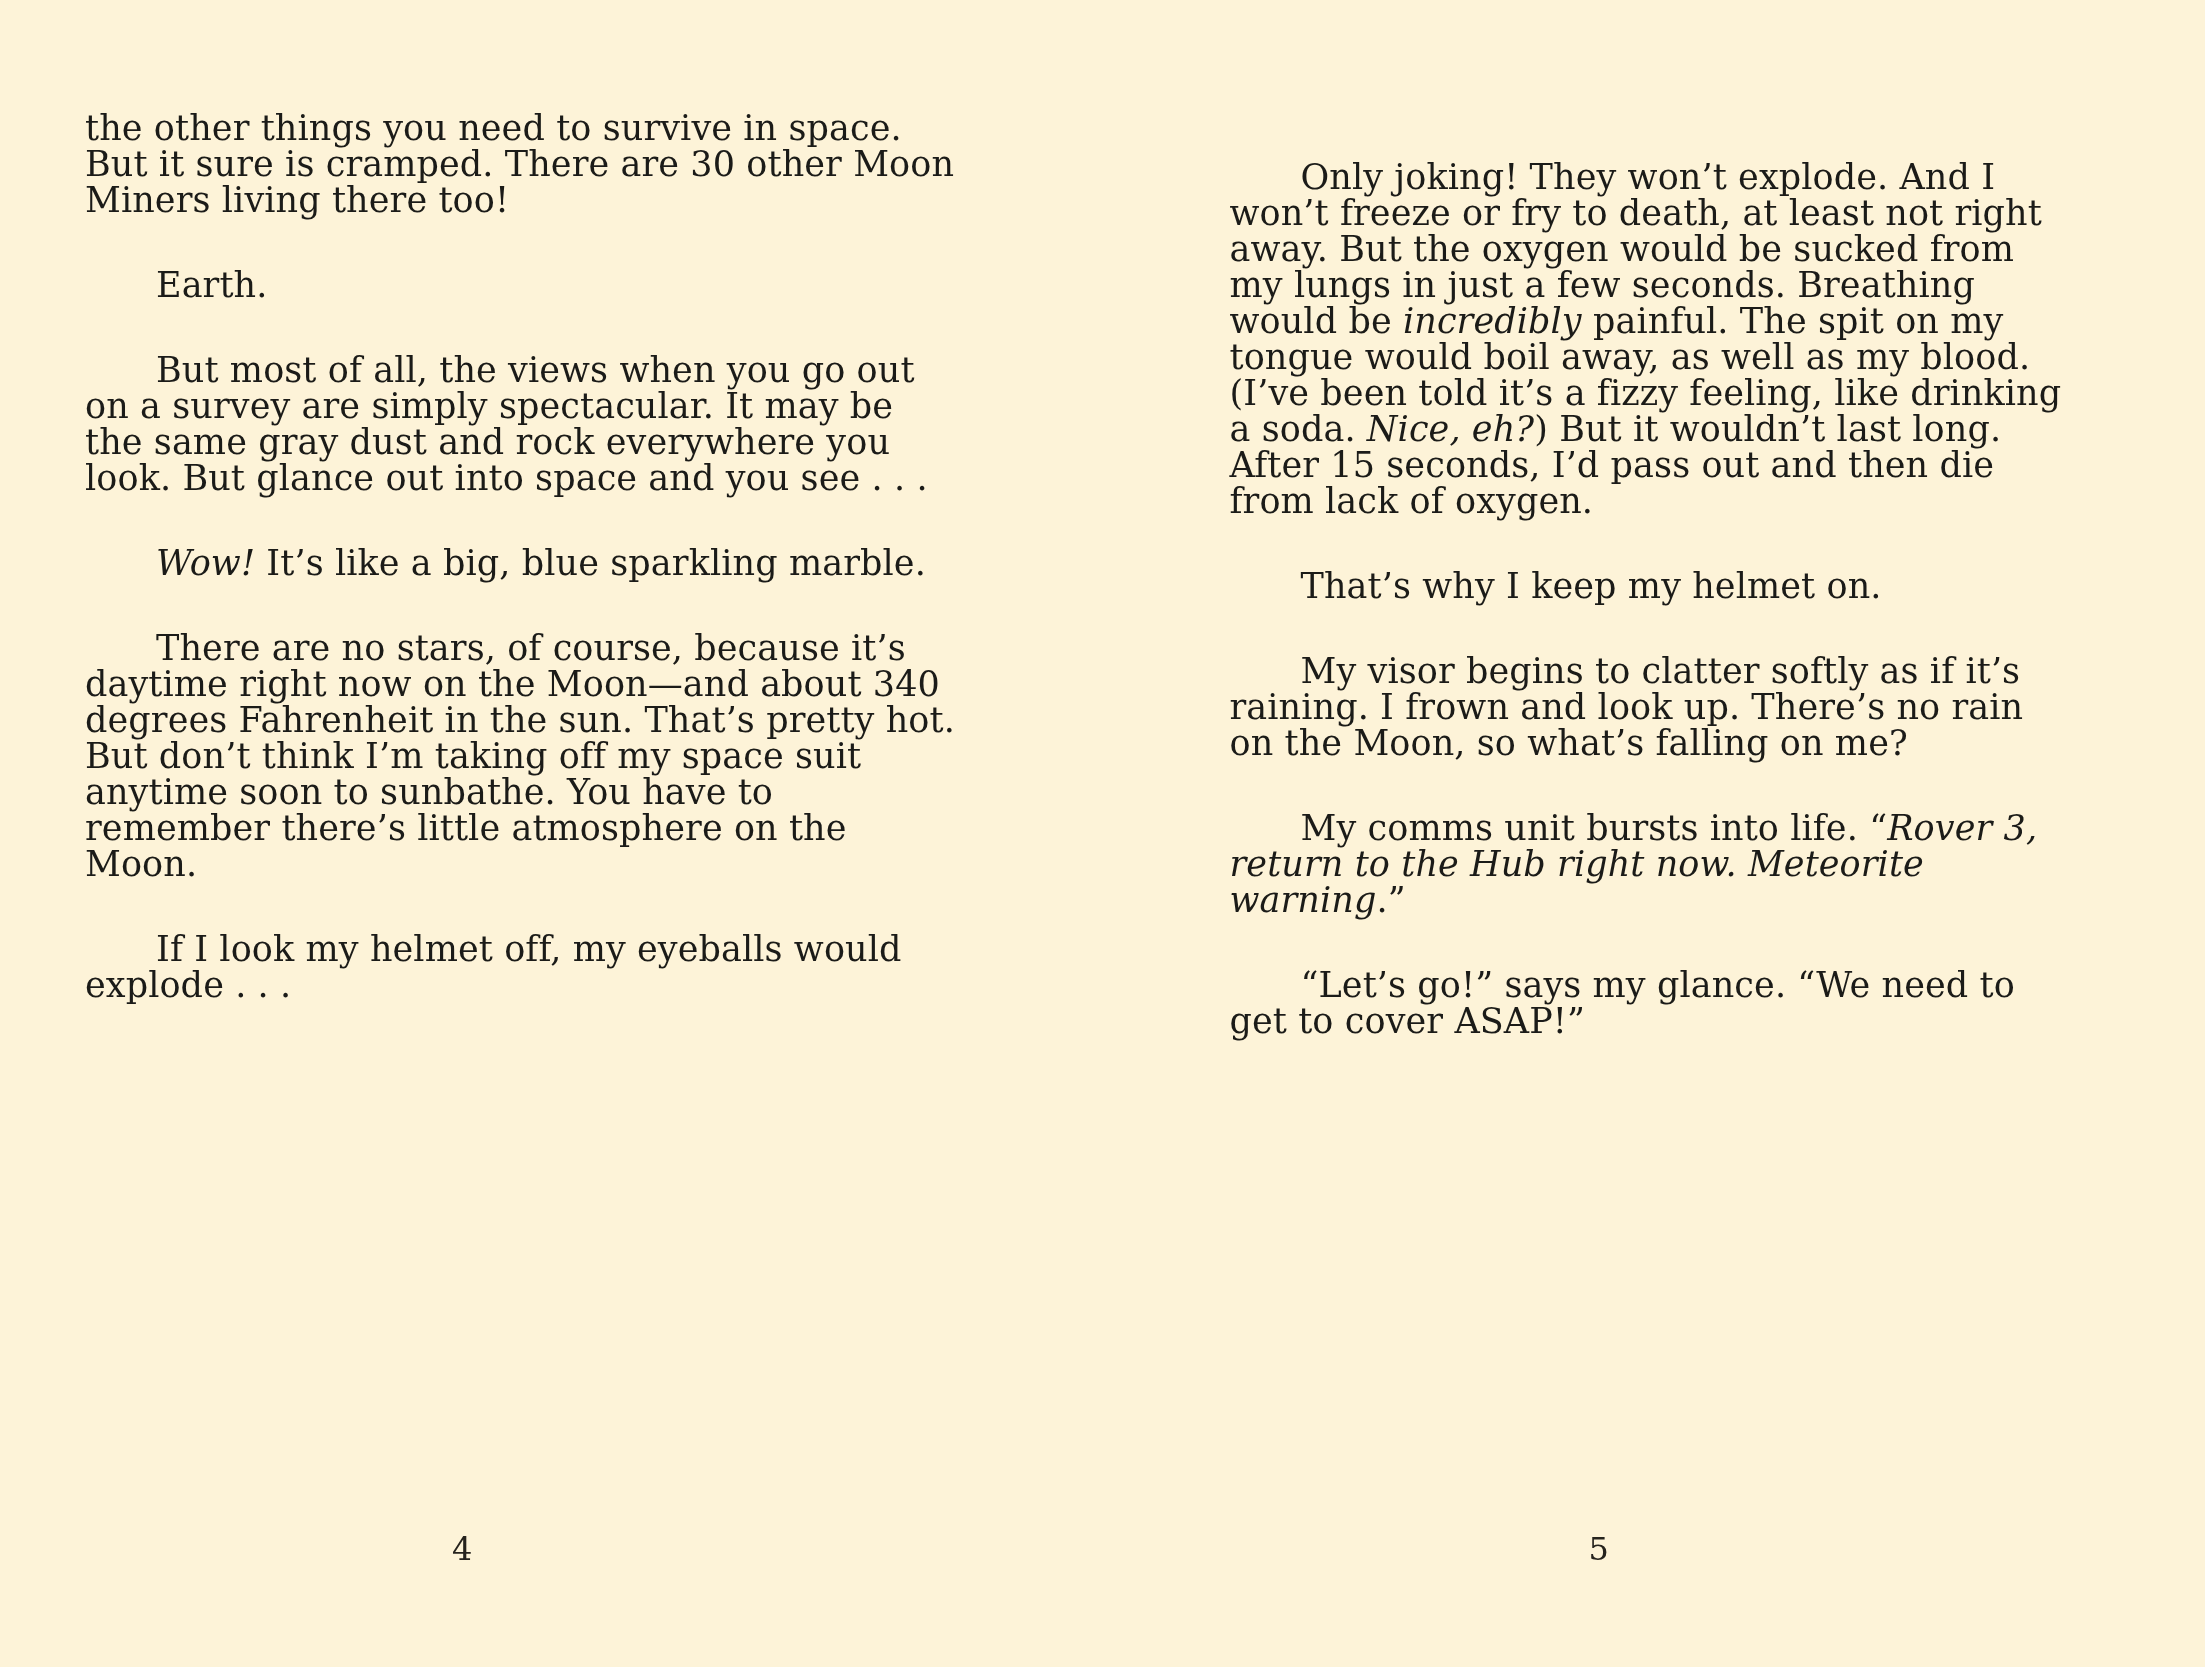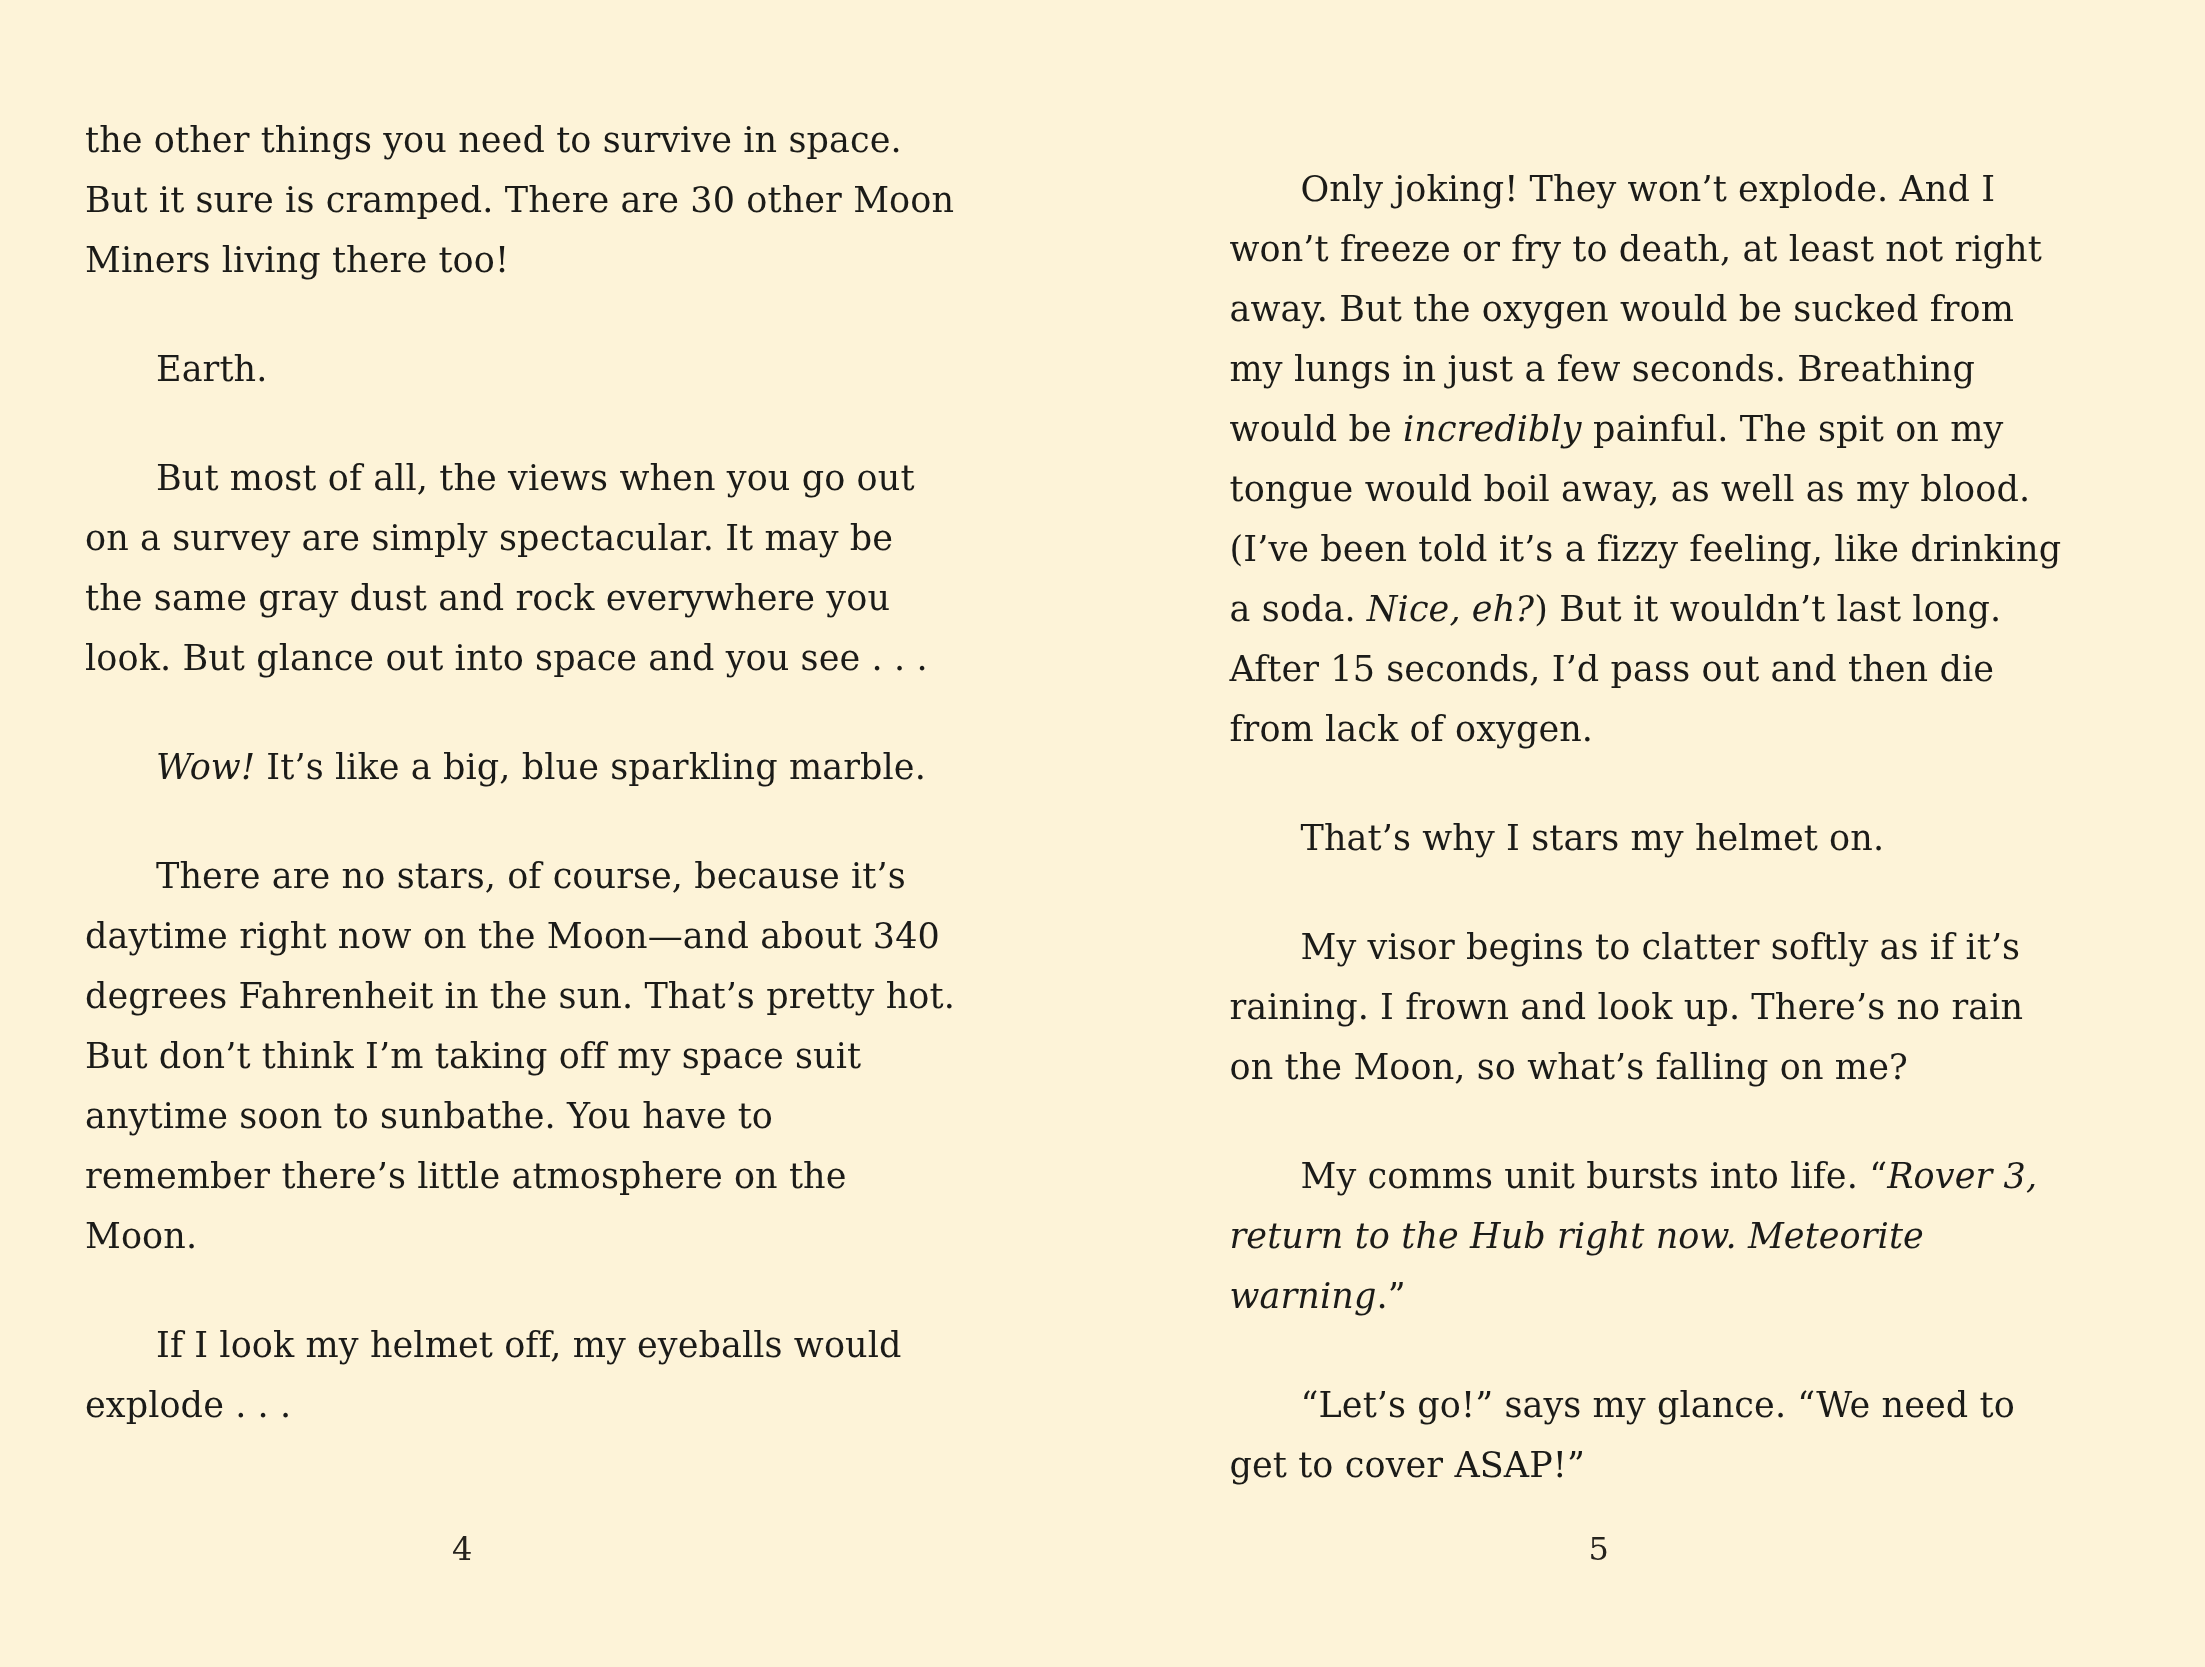--- a/index.html
+++ b/index.html
@@ -26,21 +26,21 @@
     height: 100%;
   }
   .page-left {
     padding: 110px 144px 0 85px;
   }
   .page-right {
     padding: 110px 127px 0 127px;
   }
   .body-text {
     font-size: 35px;
-    line-height: 60px;
+    line-height: 36px;
     color: #1b1b18;
     letter-spacing: 0.1px;
   }
   .body-text p {
     margin: 0;
   }
   .body-text p.indent {
     text-indent: 71px;
     margin-top: 49px;
   }
@@ -79,21 +79,21 @@
         <p class="indent"><em>Wow!</em>  It’s like a big, blue sparkling marble.</p>
         <p class="indent">There are no stars, of course, because it’s daytime right now on the Moon—and about 340 degrees Fahrenheit in the sun.  That’s pretty hot.  But don’t think I’m taking off my space suit anytime soon to sunbathe.  You have to remember there’s little atmosphere on the Moon.</p>
         <p class="indent">If I look my helmet off, my eyeballs would explode . . .</p>
       </div>
     <div class="folio folio-left">4</div>
   </div>
 
   <div class="page page-right">
     <div class="body-text" id="right-body">
         <p class="indent">Only joking!  They won’t explode.  And I won’t freeze or fry to death, at least not right away.  But the oxygen would be sucked from my lungs in just a few seconds.  Breathing would be <em>incredibly</em> painful.  The spit on my tongue would boil away, as well as my blood.  (I’ve been told it’s a fizzy feeling, like drinking a soda.  <em>Nice, eh?</em>)  But it wouldn’t last long.  After 15 seconds, I’d pass out and then die from lack of oxygen.</p>
-        <p class="indent">That’s why I stars my helmet on.</p>
+        <p class="indent">That’s why I keep my helmet on.</p>
         <p class="indent">My visor begins to clatter softly as if it’s raining.  I frown and look up.  There’s no rain on the Moon, so what’s falling on me?</p>
         <p class="indent">My comms unit bursts into life.  “<em>Rover 3, return to the Hub right now.  Meteorite warning</em>.”</p>
         <p class="indent">“Let’s go!” says my glance.  “We need to get to cover ASAP!”</p>
       </div>
     <div class="folio folio-right">5</div>
   </div>
 
 </div>
 
 

